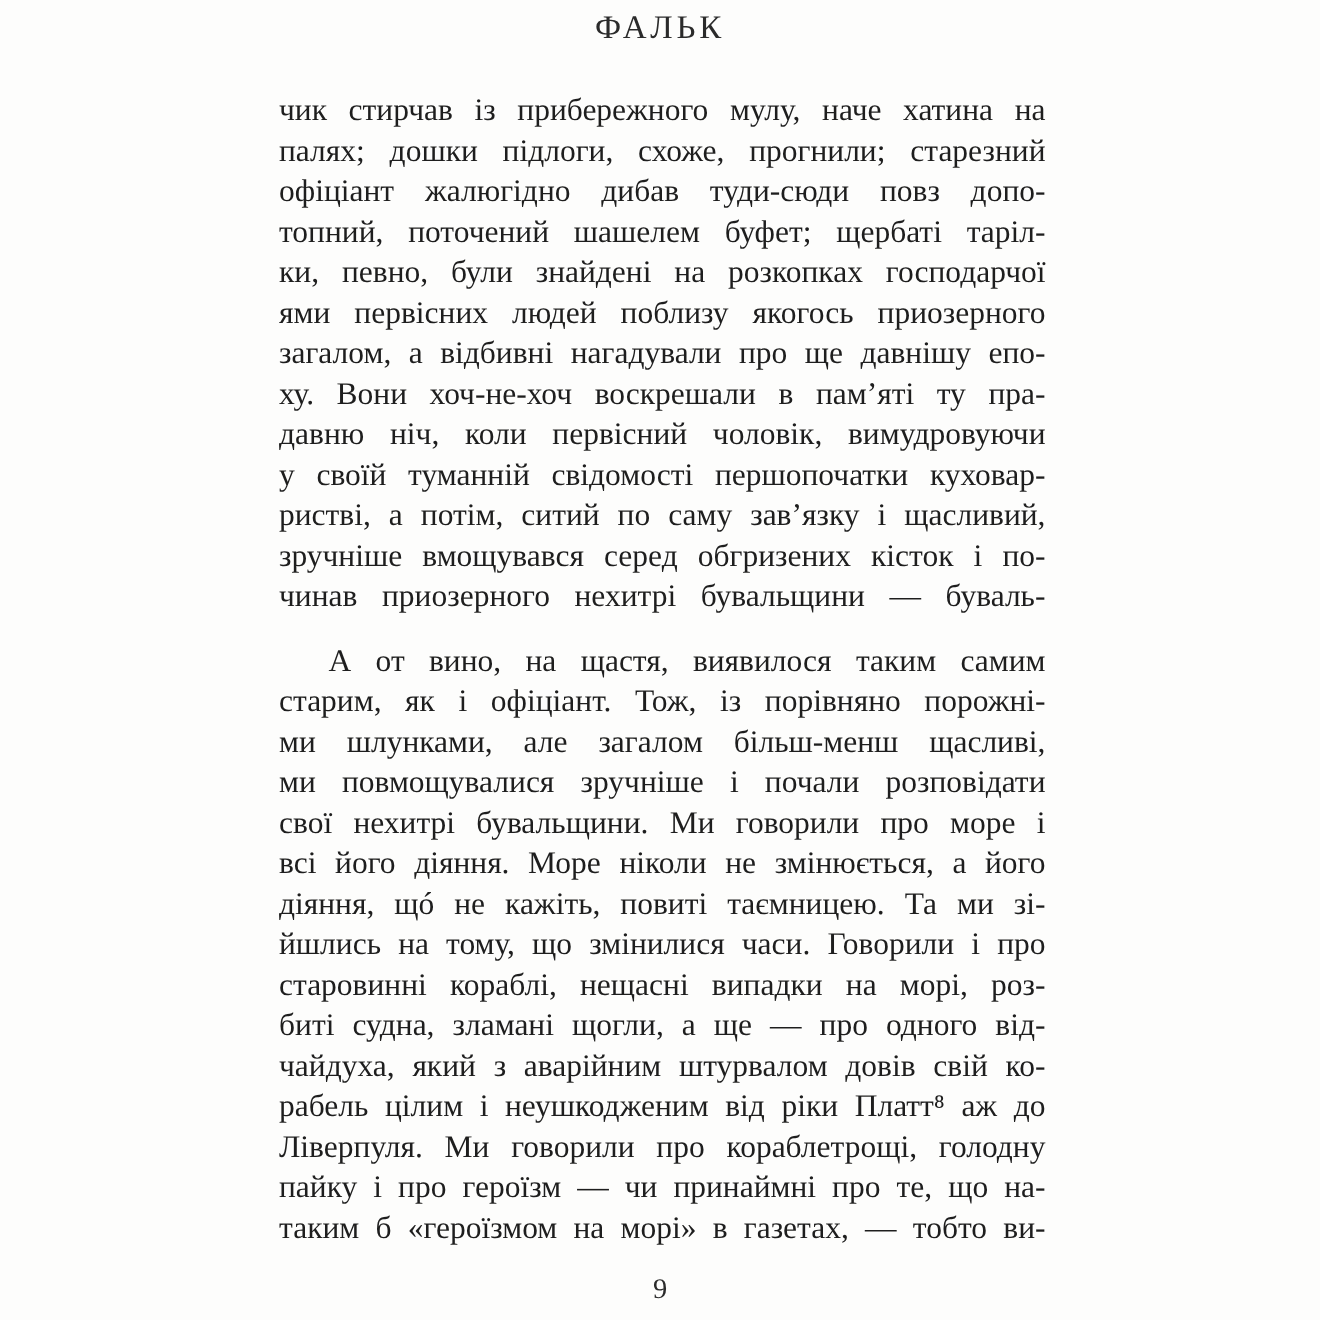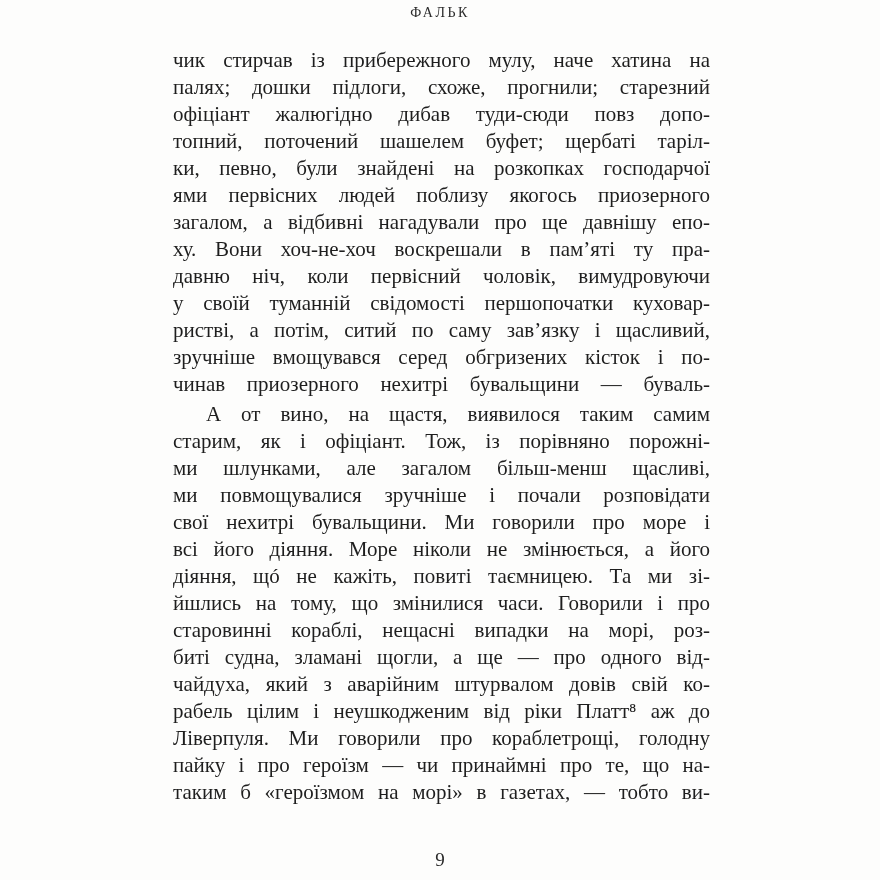--- a/index.html
+++ b/index.html
@@ -18,32 +18,32 @@
   .page {
     position: absolute;
     inset: 0;
   }
   .running-header {
     position: absolute;
     top: 5px;
     left: 0;
     right: 0;
     text-align: center;
-    font-size: 14px;
+    font-size: 22px;
     letter-spacing: 2.5px;
     color: #2b2b2b;
   }
   .text-block {
     position: absolute;
     top: 44px;
     left: 170px;
     width: 543px;
   }
   .paragraph {
-    margin: 3px;
+    margin: 16px;
   }
   .line {
     font-size: 21px;
     line-height: 27px;
     text-align: justify;
     text-align-last: justify;
     text-justify: inter-word;
     white-space: normal;
     color: #1e1e1e;
   }

